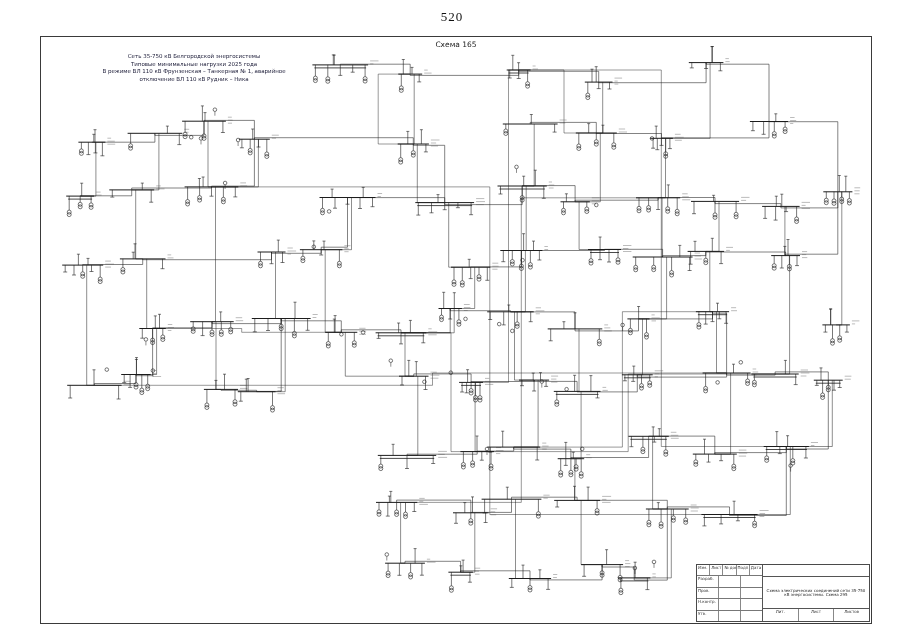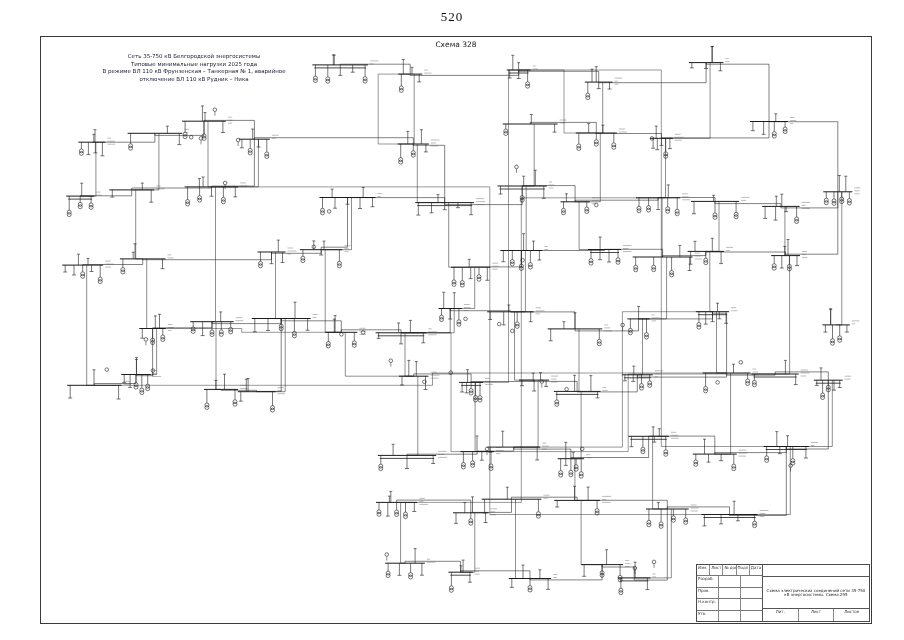--- a/index.html
+++ b/index.html
@@ -43,21 +43,21 @@
 </style>
 </head>
 <body>
 
 <div class="sheet">
 
   <div class="page-number">520</div>
 
   <div class="frame">
 
-    <div class="scheme-title">Схема 328</div>
+    <div class="scheme-title">Схема 165</div>
 
     <div class="annotation">
       <div>Сеть 35-750 кВ Белгородской энергосистемы</div>
       <div>Типовые минимальные нагрузки 2025 года</div>
       <div>В режиме ВЛ 110 кВ Фрунзенская – Танкерная № 1, аварийное</div>
       <div>отключение ВЛ 110 кВ Рудник – Ника</div>
     </div>
 
     <svg class="schematic" viewBox="0 0 832 588">
         <line x1="50.9" y1="105.2" x2="50.9" y2="105.2" stroke="#1c1c1c" stroke-width="0.55"></line>

